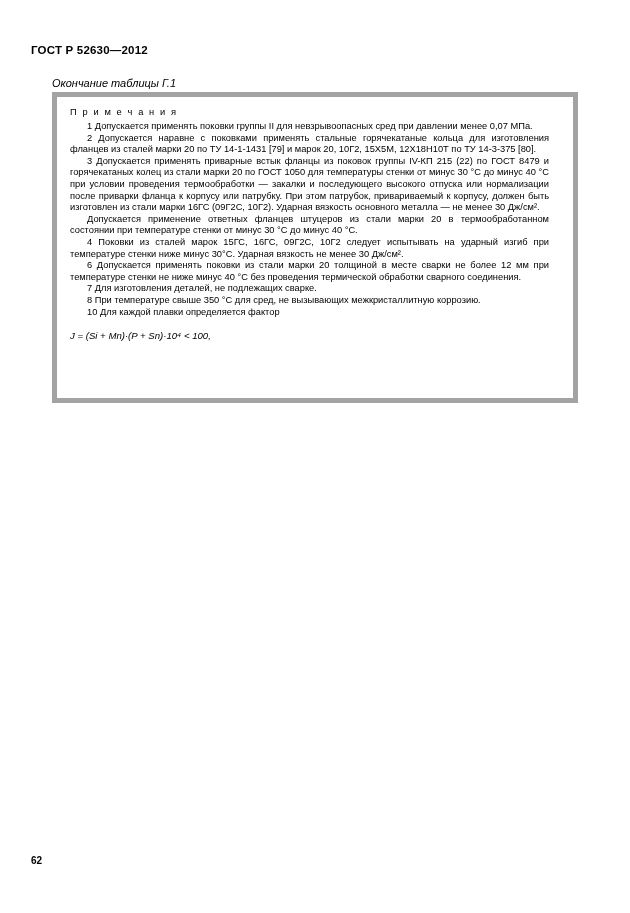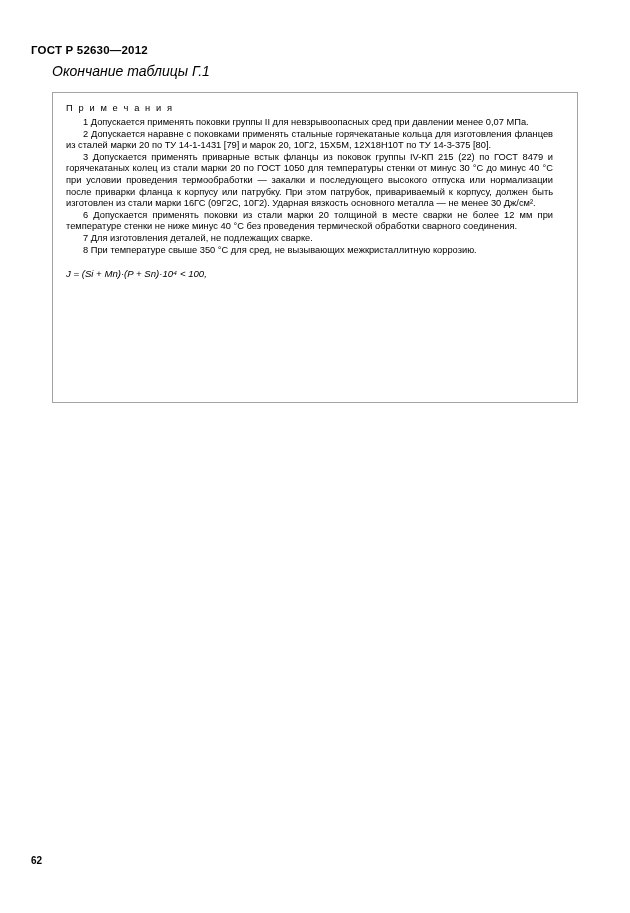--- a/index.html
+++ b/index.html
@@ -26,31 +26,31 @@
     position: absolute;
     left: 31px;
     top: 44px;
     font-size: 11.5px;
     font-weight: bold;
     letter-spacing: 0.2px;
   }
   .table-caption {
     position: absolute;
     left: 52px;
-    top: 63px;
-    font-size: 14px;
+    top: 77px;
+    font-size: 11px;
     font-style: italic;
   }
   .note-box {
     position: absolute;
     left: 52px;
     top: 92px;
     width: 526px;
     height: 311px;
-    border: 1px solid #a3a3a3;
+    border: 5px solid #a3a3a3;
     box-sizing: border-box;
     padding: 10px 12px 4px 13px;
   }
   .notes-title {
     font-size: 9.3px;
     letter-spacing: 1.6px;
     margin-bottom: 4px;
   }
   .note-p {
     font-size: 9.3px;
@@ -88,21 +88,24 @@
 
   <div class="doc-header">ГОСТ Р 52630—2012</div>
 
   <div class="table-caption">Окончание таблицы Г.1</div>
 
   <div class="note-box">
     <div class="notes-title">П р и м е ч а н и я</div>
     <div class="note-p">1 Допускается применять поковки группы II для невзрывоопасных сред при давлении менее 0,07 МПа.</div>
     <div class="note-p">2 Допускается наравне с поковками применять стальные горячекатаные кольца для изготовления фланцев из сталей марки 20 по ТУ 14-1-1431 [79] и марок 20, 10Г2, 15Х5М, 12Х18Н10Т по ТУ 14-3-375 [80].</div>
     <div class="note-p">3 Допускается применять приварные встык фланцы из поковок группы IV-КП 215 (22) по ГОСТ 8479 и горячекатаных колец из стали марки 20 по ГОСТ 1050 для температуры стенки от минус 30 °С до минус 40 °С при условии проведения термообработки — закалки и последующего высокого отпуска или нормализации после приварки фланца к корпусу или патрубку. При этом патрубок, привариваемый к корпусу, должен быть изготовлен из стали марки 16ГС (09Г2С, 10Г2). Ударная вязкость основного металла — не менее 30 Дж/см².</div>
+    <div class="note-p cont">Допускается применение ответных фланцев штуцеров из стали марки 20 в термообработанном состоянии при температуре стенки от минус 30 °С до минус 40 °С.</div>
+    <div class="note-p">4 Поковки из сталей марок 15ГС, 16ГС, 09Г2С, 10Г2 следует испытывать на ударный изгиб при температуре стенки ниже минус 30°С. Ударная вязкость не менее 30 Дж/см².</div>
     <div class="note-p">6 Допускается применять поковки из стали марки 20 толщиной в месте сварки не более 12 мм при температуре стенки не ниже минус 40 °С без проведения термической обработки сварного соединения.</div>
     <div class="note-p">7 Для изготовления деталей, не подлежащих сварке.</div>
     <div class="note-p">8 При температуре свыше 350 °С для сред, не вызывающих межкристаллитную коррозию.</div>
+    <div class="note-p">10 Для каждой плавки определяется фактор</div>
     <div class="formula">J = (Si + Mn)·(P + Sn)·10⁴ &lt; 100,</div>
   </div>
 
   <div class="page-number">62</div>
 
 </div>
 
 </body></html>

